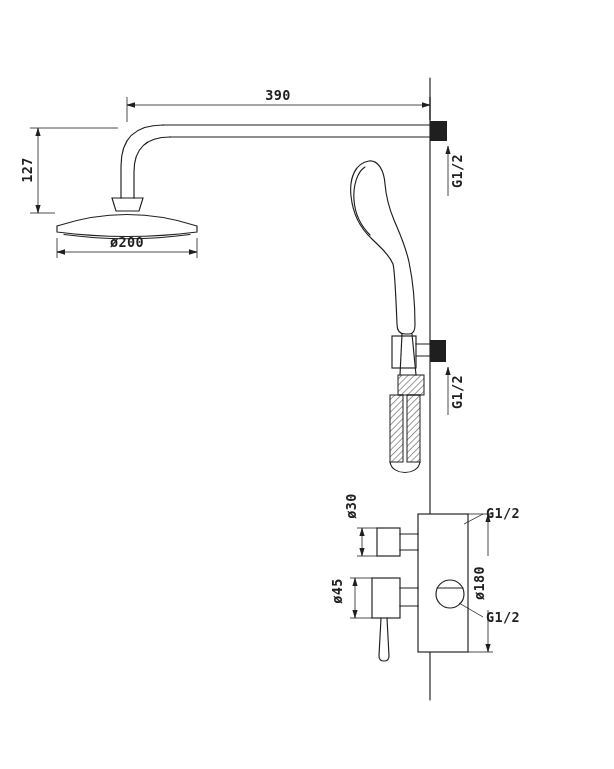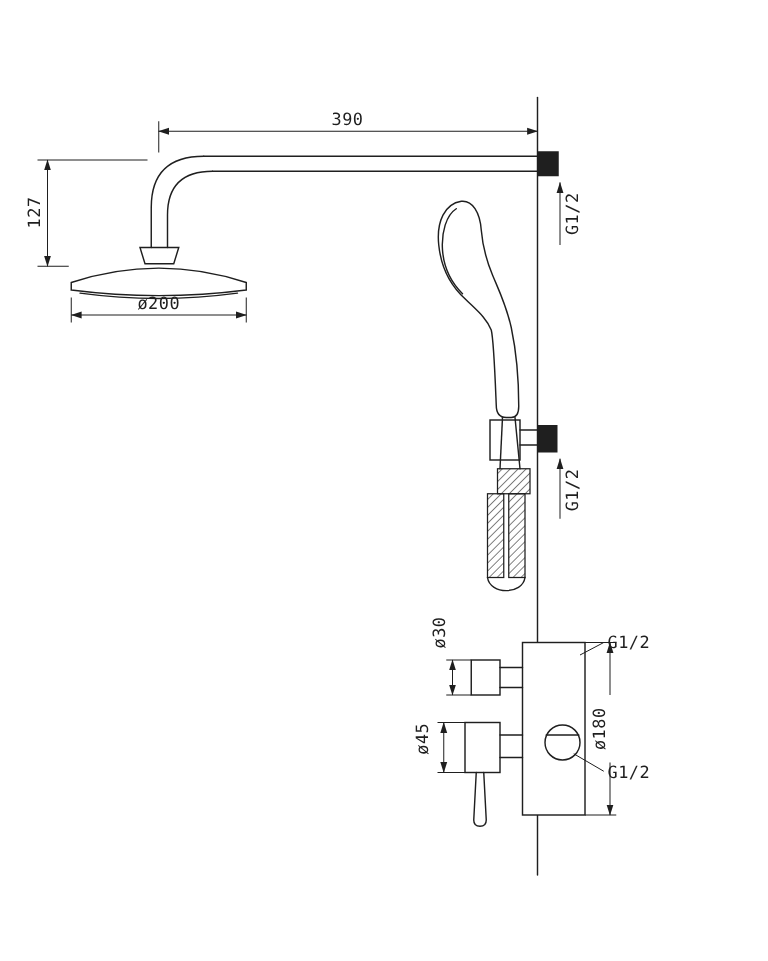--- a/index.html
+++ b/index.html
@@ -1,18 +1,19 @@
 <!DOCTYPE html>
 <html><head>
 <meta charset="utf-8">
 <style>
   html,body{margin:0;padding:0;background:#ffffff;}
   .canvas{
     width:614px;height:769px;background:#ffffff;position:relative;overflow:hidden;
     font-family:"DejaVu Sans Mono","Liberation Mono",monospace;
+    font-weight:bold;
   }
   svg{display:block;}
   svg text{
     font-family:"DejaVu Sans Mono","Liberation Mono",monospace;
     font-size:13.5px;
     fill:#1f1f1f;
     letter-spacing:0.4px;
   }
   .draw{stroke:#1f1f1f;fill:none;stroke-width:1.15;stroke-linecap:round;}
   .thin{stroke:#1f1f1f;fill:none;stroke-width:0.8;}

